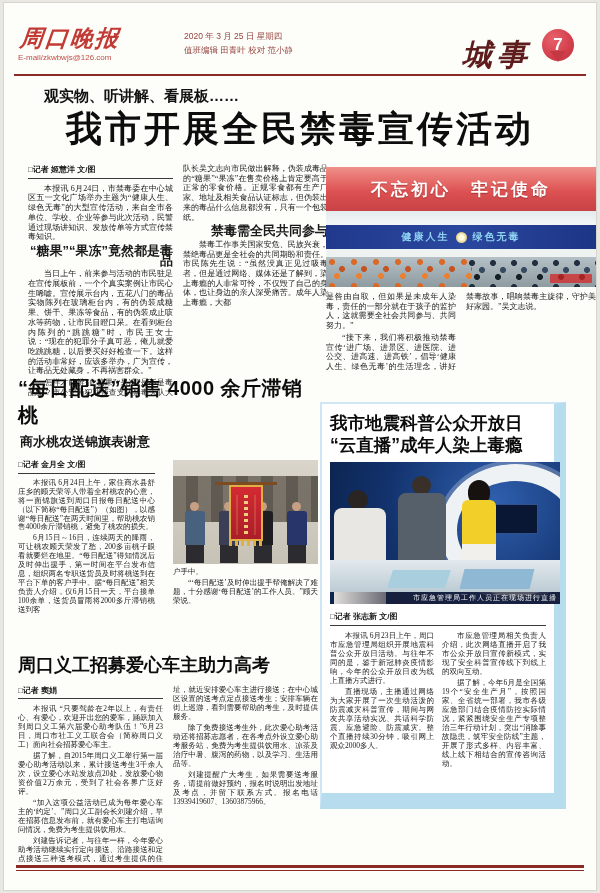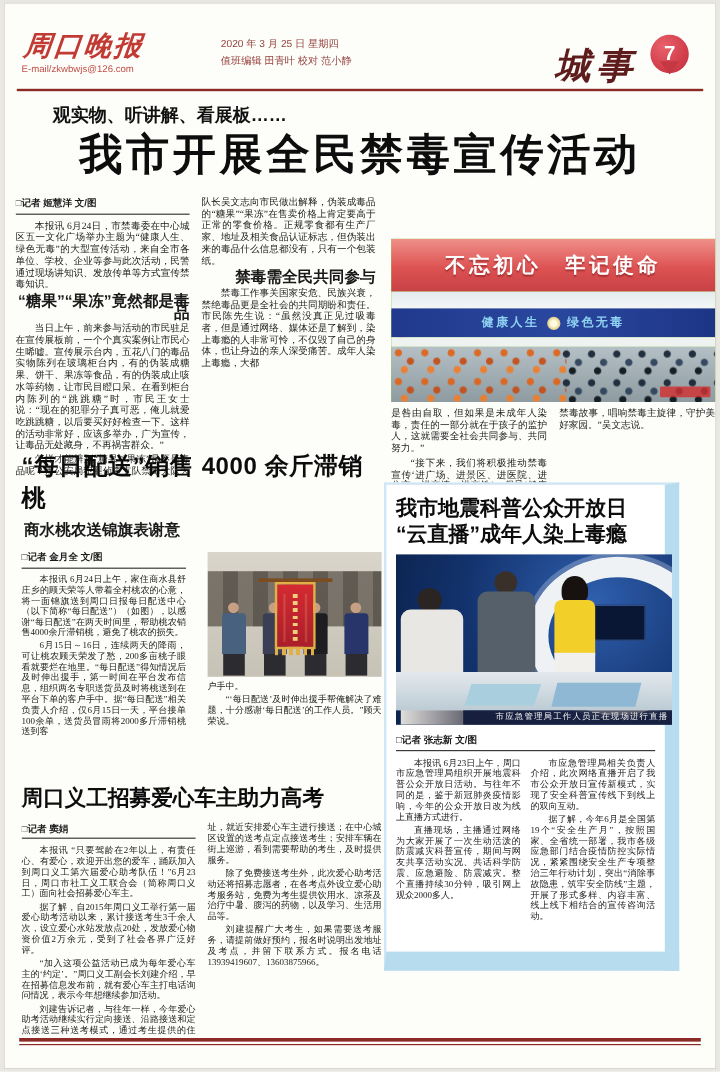--- a/index.html
+++ b/index.html
@@ -60,32 +60,32 @@
   .body-text p { margin:0 0 2px 0; text-indent:2em; text-align:justify; }
   .no-indent { text-indent:0 !important; }
   .byline {
     font-size:8px; font-weight:bold; text-indent:0 !important;
     border-bottom:1px solid #3a3a3a; padding-bottom:3px; margin:1px 0 5px 0;
     font-family:"Liberation Sans",sans-serif;
   }
   .subhead { font-weight:bold; text-align:right; font-size:13px; margin:4px 0; font-family:"Liberation Sans",sans-serif;}
 
   .a1-left {
-    position:absolute; left:9px; top:161px; width:300px; height:234px;
+    position:absolute; left:24px; top:161px; width:300px; height:234px;
     column-count:2; column-gap:10px; column-fill:auto;
     font-size:8px; line-height:9.7px; overflow:hidden;
   }
   .a1-right { position:absolute; left:322px; top:164px; width:270px; }
   .a1-right-text {
     margin-top:5px; column-count:2; column-gap:10px; column-fill:auto;
     font-size:8px; line-height:9.7px; height:86px; overflow:hidden;
   }
 
   
-  .photo1 { position:relative; width:270px; height:136px; overflow:hidden; background:#84cc16;margin-top:32px; }
+  .photo1 { position:relative; width:270px; height:120px; overflow:hidden; background:#f9a8d4; }
   .p1-banner {
     position:absolute; left:0; right:0; top:0; height:44px;
     background:linear-gradient(180deg,#f0908a, #dd5252 55%, #c84146);
     display:flex; align-items:center; justify-content:center;
     color:#fff; font-weight:900; font-size:17px; letter-spacing:3px;
     font-family:"Liberation Sans",sans-serif; text-shadow:0 1px 1px rgba(120,20,20,.5);
   }
   .p1-sky { position:absolute; left:0; right:0; top:44px; height:16px; background:linear-gradient(#e3ebee,#f6f8f7); }
   .p1-stage {
     position:absolute; left:0; right:0; top:58px; height:24px;
@@ -325,21 +325,21 @@
         <p>据了解，今年6月是全国第19个“安全生产月”，按照国家、全省统一部署，我市各级应急部门结合疫情防控实际情况，紧紧围绕安全生产专项整治三年行动计划，突出“消除事故隐患，筑牢安全防线”主题，开展了形式多样、内容丰富、线上线下相结合的宣传咨询活动。</p>
       </div>
     </div>
 
     <div class="a4">
       <h2 class="a4-title">周口义工招募爱心车主助力高考</h2>
       <div class="a4-cols body-text">
         <div class="byline">□记者 窦娟</div>
         <p>本报讯 “只要驾龄在2年以上，有责任心、有爱心，欢迎开出您的爱车，踊跃加入到周口义工第六届爱心助考队伍！”6月23日，周口市社工义工联合会（简称周口义工）面向社会招募爱心车主。</p>
         <p>据了解，自2015年周口义工举行第一届爱心助考活动以来，累计接送考生3千余人次，设立爱心水站发放点20处，发放爱心物资价值2万余元，受到了社会各界广泛好评。</p>
-        <p>“加入这项公益活动已成为每年爱心车主的‘约定’。”周口义工副会长刘建介绍，早在招募信息发布前，就有爱心车主打电话询问情况，表示今年想继续参加活动。</p>
+        <p>“加入这项公益活动已成为每年爱心车主的‘约定’。”周口义工副会长刘建介绍，早在招募信息发布前，就有爱心车主打电话询问情况，免费为考生提供饮用水。</p>
         <p>刘建告诉记者，与往年一样，今年爱心助考活动继续实行定向接送、沿路接送和定点接送三种送考模式，通过考生提供的住址，就近安排爱心车主进行接送；在中心城区设置的送考点定点接送考生；安排车辆在街上巡游，看到需要帮助的考生，及时提供服务。</p>
         <p>除了免费接送考生外，此次爱心助考活动还将招募志愿者，在各考点外设立爱心助考服务站，免费为考生提供饮用水、凉茶及治疗中暑、腹泻的药物，以及学习、生活用品等。</p>
         <p>刘建提醒广大考生，如果需要送考服务，请提前做好预约，报名时说明出发地址及考点，并留下联系方式。报名电话13939419607、13603875966。</p>
       </div>
     </div>
 
     <div class="bottom-rule">
       <div class="thick"></div>
       <div class="thin"></div>
     </div>

